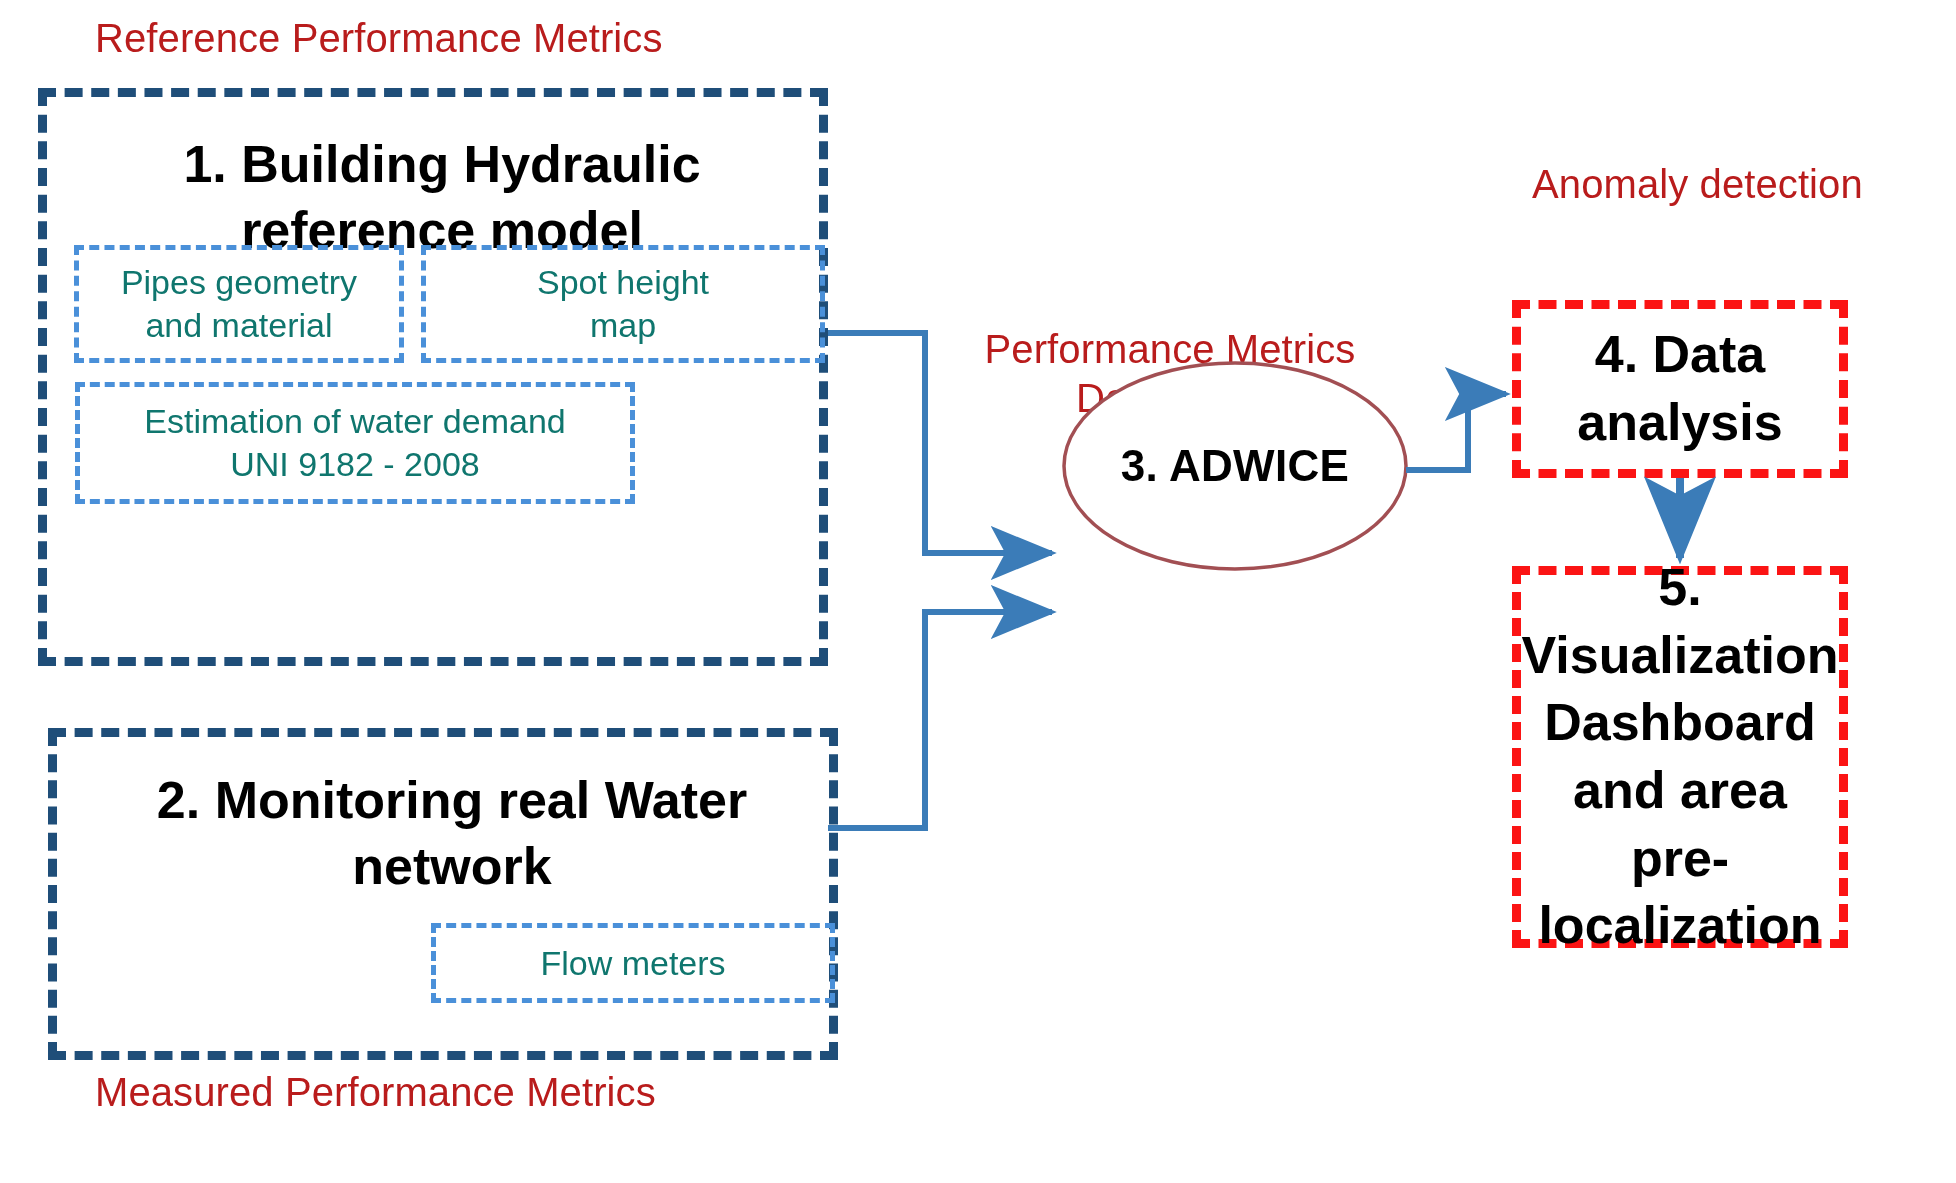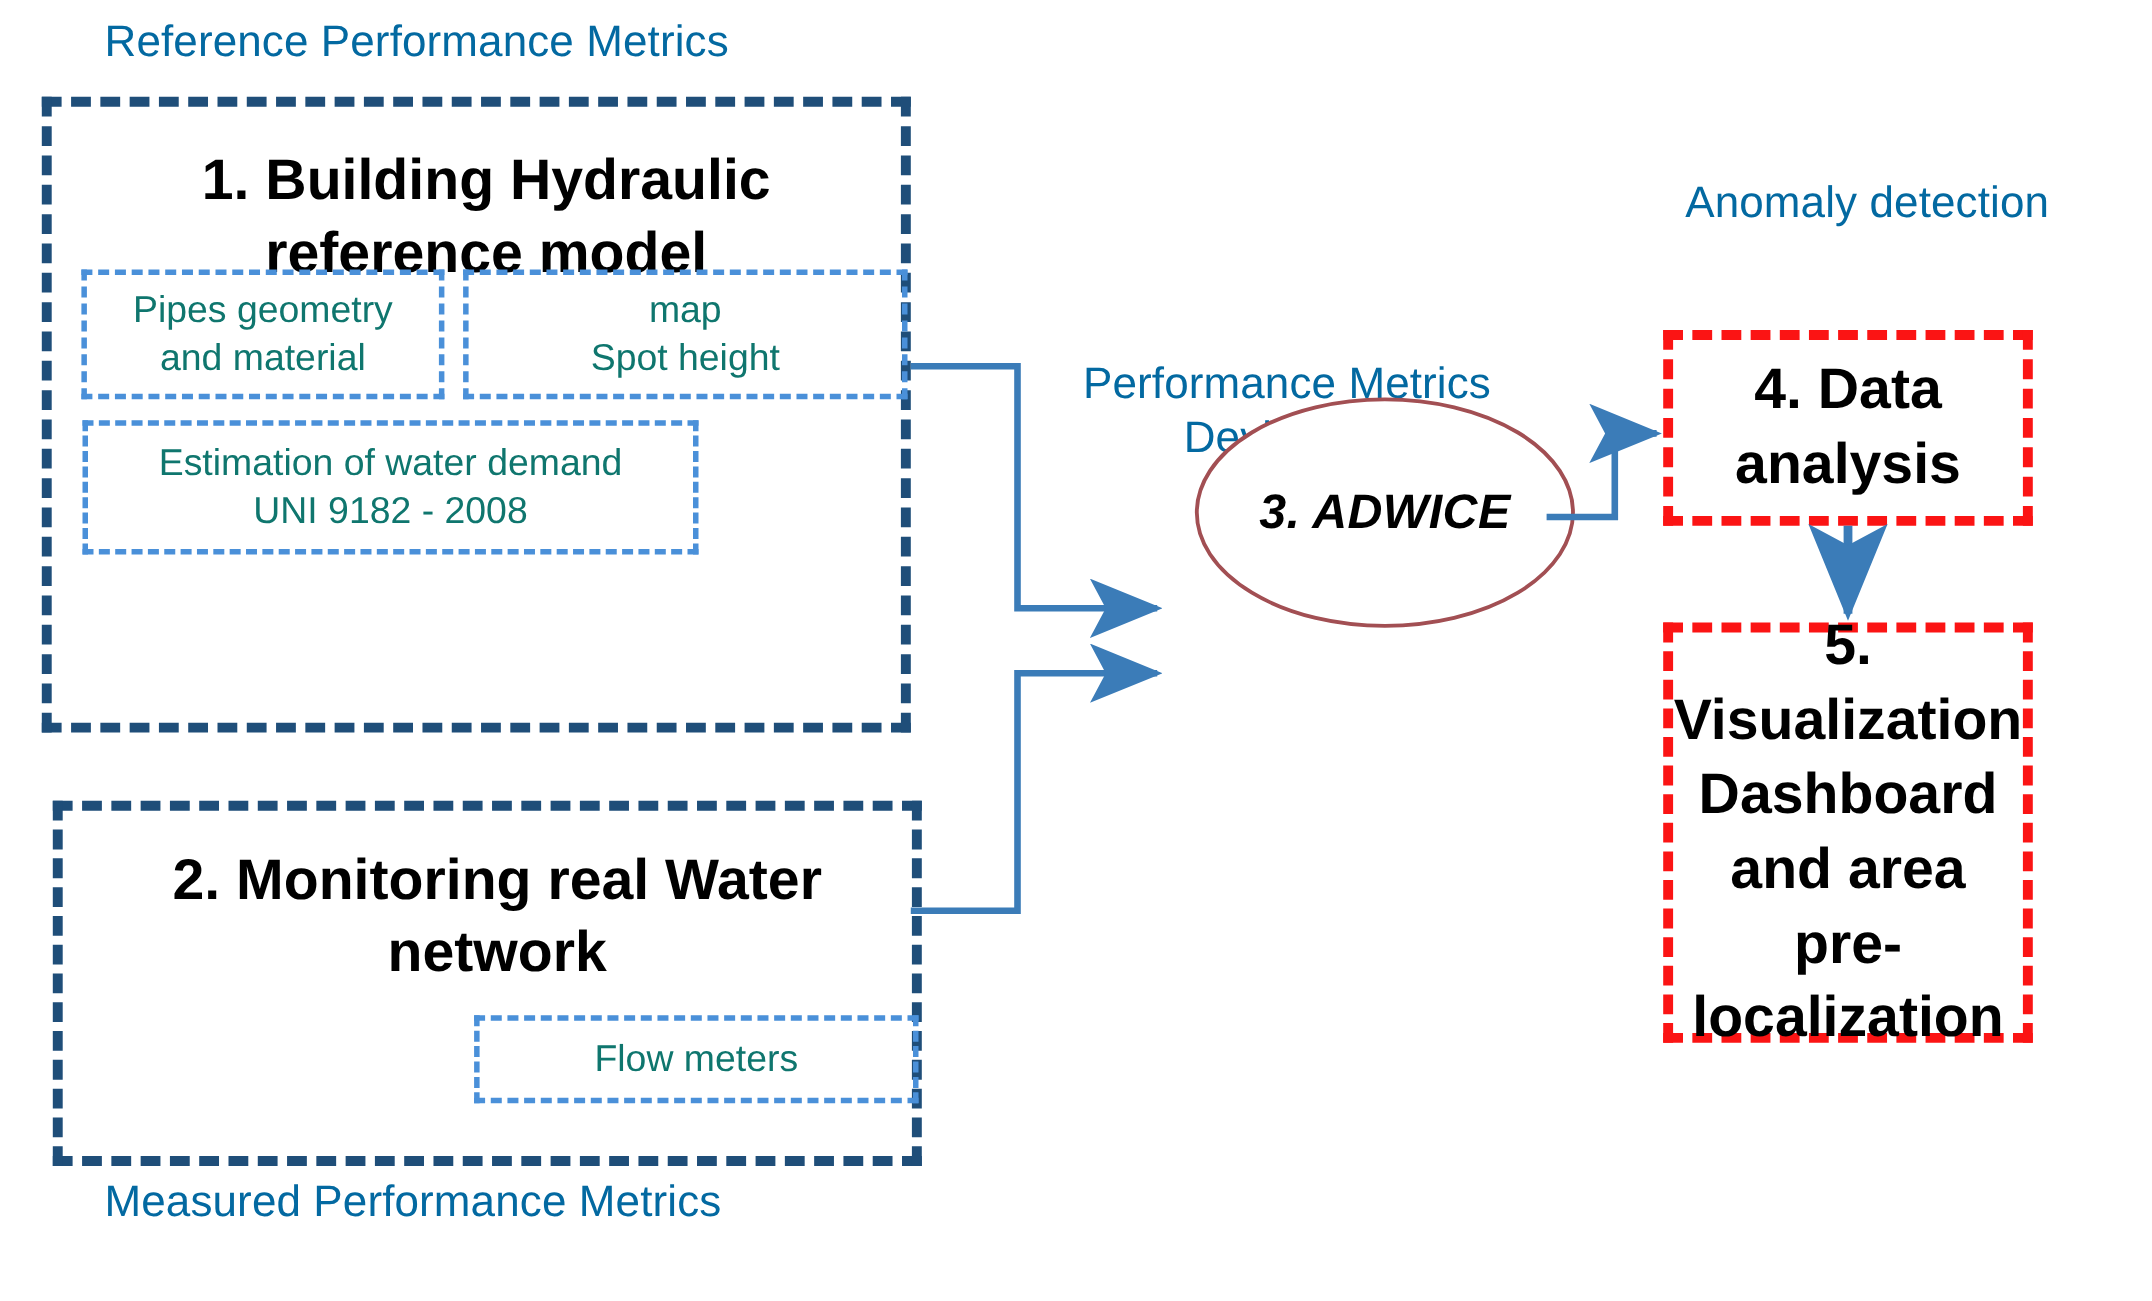--- a/index.html
+++ b/index.html
@@ -23,21 +23,21 @@
     width: 1956px;
     height: 1183px;
   }
 
   .abs { position: absolute; box-sizing: border-box; }
 
   
   .caption {
     font-size: 40px;
     font-weight: 400;
-    color: #0369a1;
+    color: #b91c1c;
     letter-spacing: 0.1px;
     white-space: nowrap;
     line-height: 1.22;
   }
   .caption.multiline { white-space: normal; text-align: center; }
 
   
   .group-navy {
     border: 9px dashed #1f4e79;
     background: transparent;
@@ -116,22 +116,22 @@
 
     <div class="abs subbox" style="left:27px; top:148px; width:330px; height:118px;">
       <div class="subbox-label">
         <div>Pipes geometry</div>
         <div>and material</div>
       </div>
     </div>
 
     <div class="abs subbox" style="left:374px; top:148px; width:404px; height:118px;">
       <div class="subbox-label">
+        <div>Spot height</div>
         <div>map</div>
-        <div>Spot height</div>
       </div>
     </div>
 
     <div class="abs subbox" style="left:28px; top:285px; width:560px; height:122px;">
       <div class="subbox-label">
         <div>Estimation of water demand</div>
         <div>UNI 9182 - 2008</div>
       </div>
     </div>
   </div>
@@ -149,21 +149,21 @@
     </div>
   </div>
 
   <div class="abs caption" style="left:95px; top:1068px;">Measured Performance Metrics</div>
 
   <div class="abs caption multiline" style="left:960px; top:325px; width:420px;">
     <div>Performance Metrics</div>
     <div>Deviations</div>
   </div>
 
-  <div class="abs ellipse-wrap" style="left:1084px; top:360px; width:350px; height:212px;font-style:italic;">
+  <div class="abs ellipse-wrap" style="left:1060px; top:360px; width:350px; height:212px;">
     <svg width="350" height="212" viewBox="0 0 350 212" aria-hidden="true">
       <ellipse cx="175" cy="106" rx="171" ry="103" fill="#ffffff" stroke="#a24f53" stroke-width="3.5"></ellipse>
     </svg>
     <div class="abs ellipse-label" style="left:0; top:0; width:350px; height:212px; display:flex; align-items:center; justify-content:center;">3. ADWICE</div>
   </div>
 
   <div class="abs caption" style="left:1532px; top:160px;">Anomaly detection</div>
 
   <div class="abs group-red" style="left:1512px; top:300px; width:336px; height:178px;">
     <div class="red-label">

